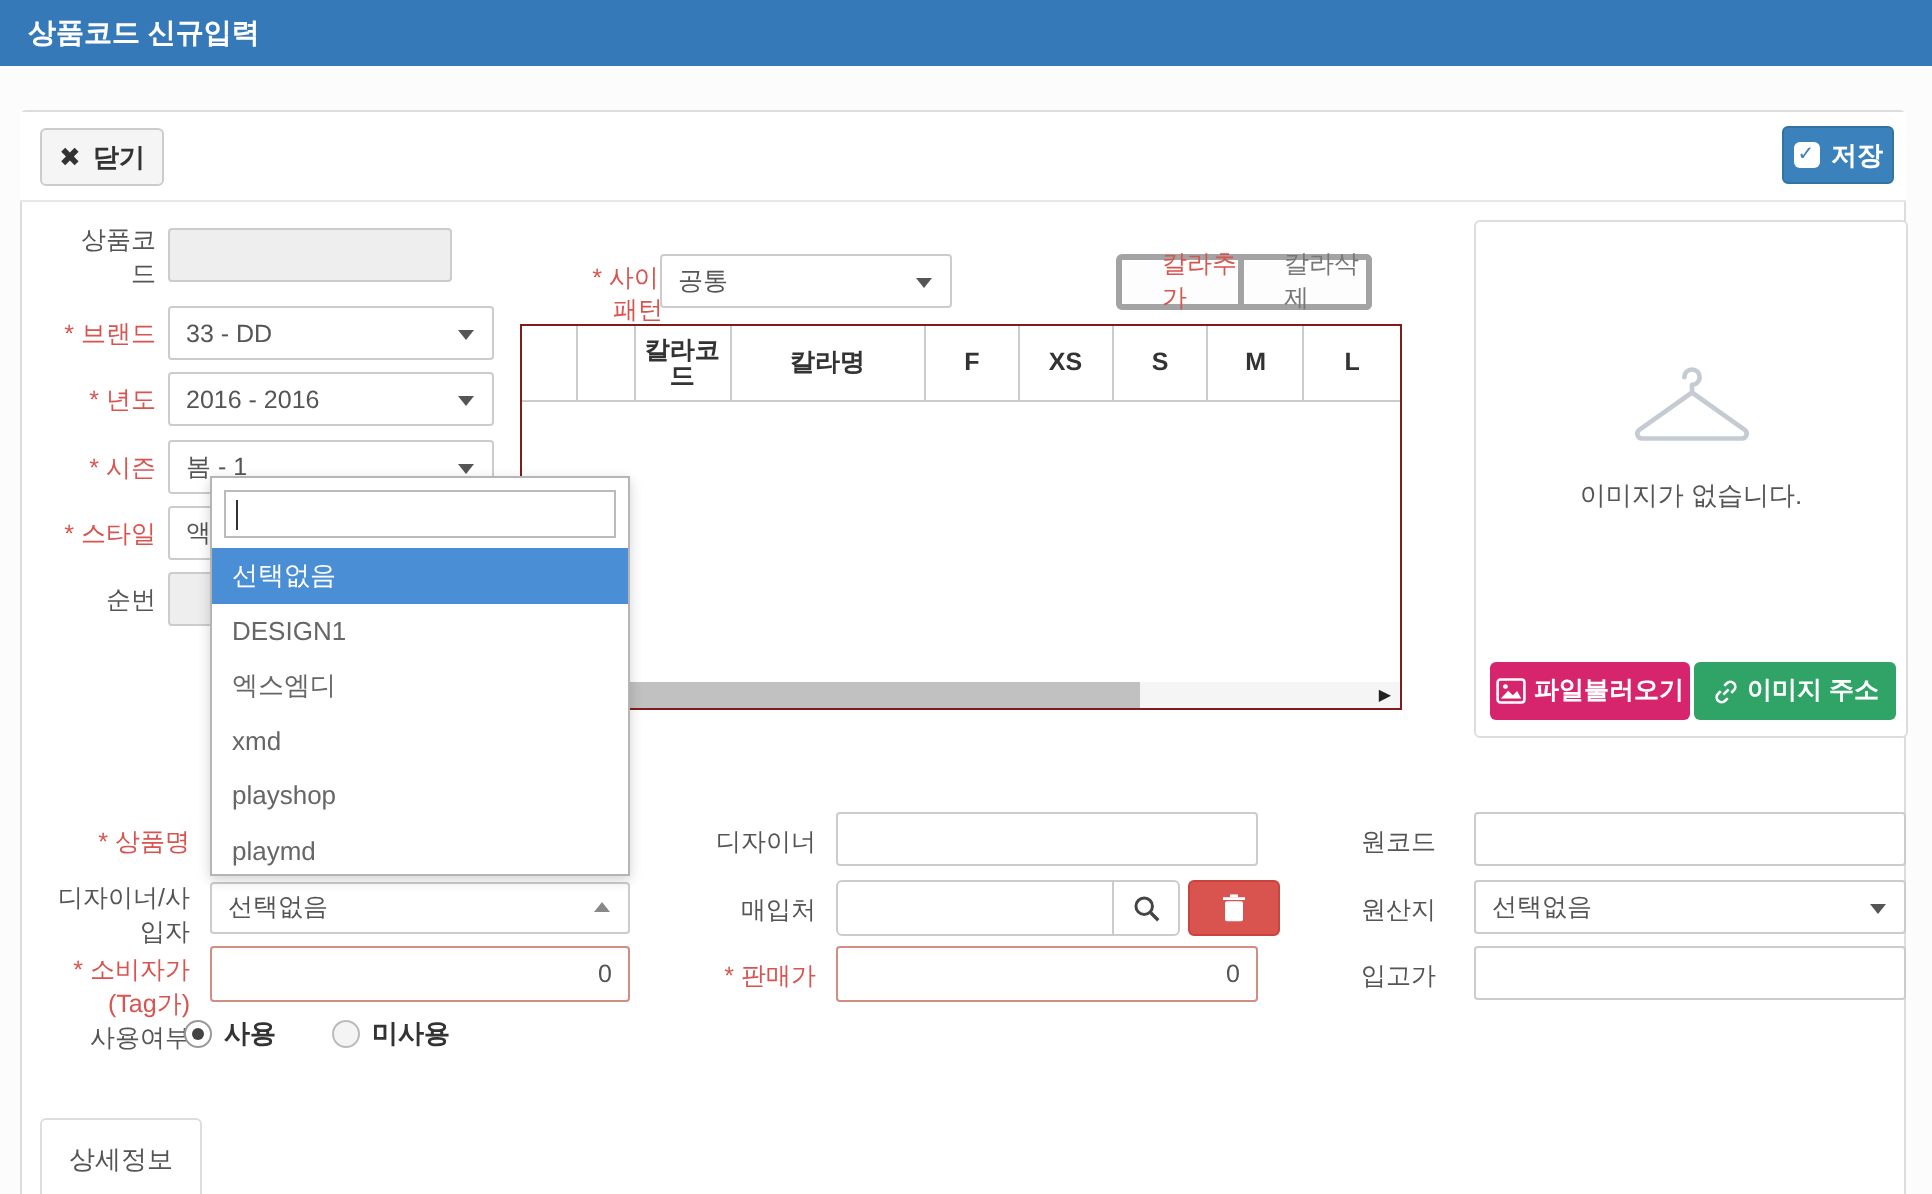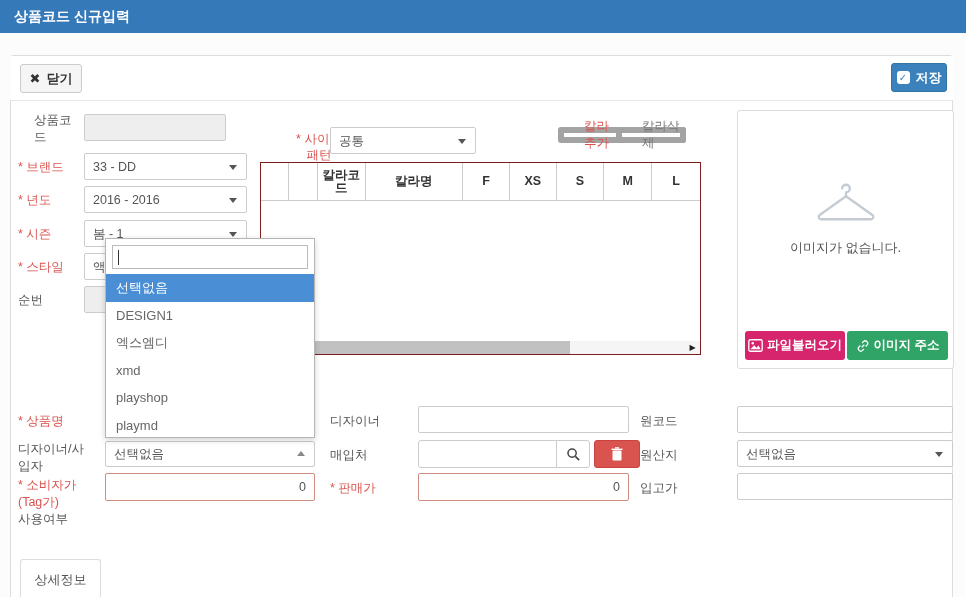--- a/index.html
+++ b/index.html
@@ -13,21 +13,21 @@
 
   
   .panel { position:absolute; left:10px; top:55px; width:943px; height:545px; background:#fff; border:1px solid #ddd; border-radius:3px; }
   .toolbar { position:absolute; left:10px; top:56px; width:943px; height:45px; border-bottom:1px solid #e7e7e7; background:#fff; }
 
   .btn { position:absolute; display:flex; align-items:center; justify-content:center; gap:6px; font-size:13px; border-radius:3px; cursor:pointer; white-space:nowrap; }
   .btn-close { left:20px; top:64px; width:62px; height:29px; background:#f5f5f5; border:1px solid #ccc; color:#333; font-weight:bold; }
   .btn-save { left:891px; top:63px; width:56px; height:29px; background:#3b82bd; border:1px solid #33739f; color:#fff; font-weight:bold; }
   .save-ico { display:inline-block; width:13px; height:13px; background:#fff; border-radius:3px; color:#3b82bd; font-size:10px; font-weight:bold; line-height:13px; text-align:center; }
 
-  .lbl { position:absolute; text-align:left; font-size:12.5px; color:#555; line-height:17px; }
+  .lbl { position:absolute; text-align:right; font-size:12.5px; color:#555; line-height:17px; }
   .req { color:#d9534f; }
 
   .inp { position:absolute; background:#fff; border:1px solid #ccc; border-radius:2px; font-size:12.5px; color:#555; padding:0 8px; font-family:inherit; }
   .inp.dis { background:#eee; }
   .inp.redbd { border:1px solid #cf8e7f; text-align:right; }
 
   .sel { position:absolute; background:#fff; border:1px solid #ccc; border-radius:2px; font-size:12.5px; color:#555; cursor:pointer; }
   .sel .val { position:absolute; left:8px; top:50%; transform:translateY(-50%); white-space:nowrap; }
   .caret-down { position:absolute; right:9px; top:50%; margin-top:-2px; width:0; height:0; border-left:4.5px solid transparent; border-right:4.5px solid transparent; border-top:5px solid #555; }
   .caret-up { position:absolute; right:9px; top:50%; margin-top:-3px; width:0; height:0; border-left:4.5px solid transparent; border-right:4.5px solid transparent; border-bottom:5px solid #888; }
@@ -37,21 +37,21 @@
   .dropdown .search { position:absolute; left:6px; top:6px; width:196px; height:24px; border:1px solid #bbb; background:#fff; }
   .dd-caret { position:absolute; left:5px; top:4px; width:1px; height:15px; background:#333; animation:blink 1s step-end infinite; }
   @keyframes blink { 50% { opacity:0; } }
   .dd-list { position:absolute; left:0; top:35px; width:208px; }
   .dd-item { height:27.5px; line-height:27.5px; padding-left:10px; font-size:13px; color:#666; cursor:pointer; }
   .dd-item.selected { background:#4a8ed5; color:#fff; }
 
   
   .size-lbl { position:absolute; left:260px; top:131px; width:54px; text-align:center; font-size:12.5px; color:#d9534f; line-height:16px;margin-left:32px; }
   .btn-group { position:absolute; left:558px; top:127px; height:28px; display:flex; }
-  .bg-btn { width:64px; height:16px; background:#fdfdfd; border:6px solid #a3a3a3; font-size:12.5px; display:flex; align-items:center; justify-content:center; cursor:pointer;padding-left:20px; }
+  .bg-btn { width:64px; height:28px; background:#fdfdfd; border:3px solid #a3a3a3; font-size:12.5px; display:flex; align-items:center; justify-content:center; cursor:pointer;padding-left:20px; }
   .bg-btn.first { border-radius:3px 0 0 3px; color:#d9534f; }
   .bg-btn.second { border-radius:0 3px 3px 0; border-left:none; color:#777; }
 
   
   .ctable { position:absolute; left:260px; top:162px; width:441px; height:193px; border:1px solid #7f1d1d; background:#fff; }
   .chead { display:flex; height:38px; border-bottom:1px solid #ccc; }
   .chead .th { border-right:1px solid #ccc; display:flex; align-items:center; justify-content:center; text-align:center; font-size:12.5px; font-weight:600; color:#333; line-height:13px; word-break:break-all; }
   .chead .th:last-child { border-right:none; }
   .hscroll { position:absolute; left:0; bottom:0; width:439px; height:13px; background:#f5f5f5; }
   .hthumb { position:absolute; left:1px; top:0; width:308px; height:13px; background:#c1c1c1; cursor:pointer; }
@@ -212,20 +212,27 @@
   </div>
 
   <div class="lbl" style="left:18px; top:477px; width:77px;"><span class="req">*</span> <span class="req">소비자가</span><br><span class="req">(Tag가)</span></div>
   <input class="inp redbd" style="left: 105px; top: 473px; width: 210px; height: 28px;" value="0">
   <div class="lbl" style="left:330px; top:480px; width:78px;"><span class="req">*</span> <span class="req">판매가</span></div>
   <input class="inp redbd" style="left: 418px; top: 473px; width: 211px; height: 28px;" value="0">
   <div class="lbl" style="left:640px; top:480px; width:78px;">입고가</div>
   <div class="inp" style="left:737px; top:473px; width:216px; height:27px;"></div>
 
   <div class="lbl" style="left:18px; top:511px; width:77px;">사용여부</div>
+  <div class="radio-row">
+    <span class="radio on"></span>
+    <span class="radio-lab">사용</span>
+    <span style="width:16px;"></span>
+    <span class="radio off"></span>
+    <span class="radio-lab">미사용</span>
+  </div>
 
   <div class="detail-tab">상세정보</div>
 
   <div class="dropdown">
     <div class="search">
       <span class="dd-caret"></span>
     </div>
     <div class="dd-list">
       <div class="dd-item selected">선택없음</div>
       <div class="dd-item">DESIGN1</div>

